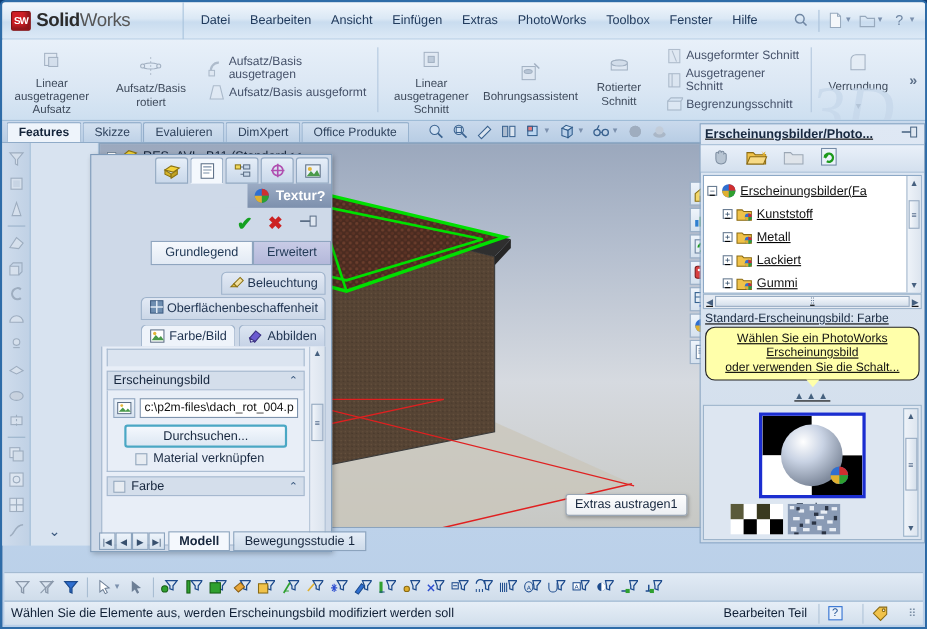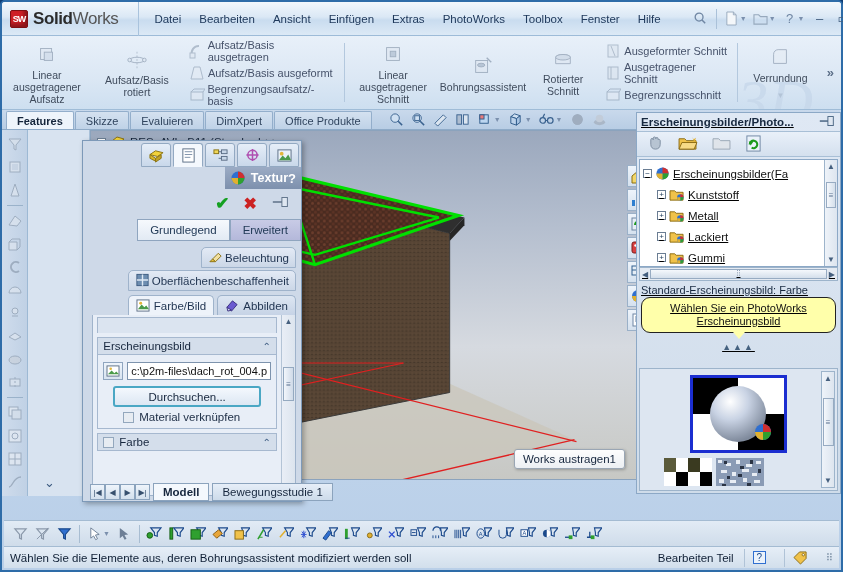--- a/index.html
+++ b/index.html
@@ -30,21 +30,21 @@
     border:1px solid #7d0f13; border-radius:2px;
     color:#fff; font-weight:bold; font-size:9px;
     display:flex; align-items:center; justify-content:center;
     box-shadow: inset -3px -3px 4px rgba(0,0,0,.35);
     letter-spacing:-1px;
   }
   .sw-name { margin-left:5px; font-size:17px; letter-spacing:-0.4px; color:#2b2b2b; }
   .sw-name b { font-weight:bold; }
   .sw-name span { font-weight:normal; color:#555; }
   .menubar { display:flex; align-items:center; height:34px; padding-left:6px;
-    border-left:1px solid #a9c3dd; }
+    border-left:1px solid #a9c3dd;margin-left:28px; }
   .menu-item { padding:4px 9px; color:#203a5c; font-size:11.5px; cursor:default; border-radius:3px;}
   .title-right { margin-left:auto; display:flex; align-items:center; height:34px; padding-right:6px; }
   .tb-icon { width:22px; height:20px; display:flex; align-items:center; justify-content:center;
     color:#6f86a3; font-size:13px; }
   .tb-sep { width:1px; height:20px; background:#aac1d9; margin:0 4px; }
   .tb-caret { font-size:7px; color:#7b90ad; margin-left:-3px; margin-right:3px;}
   .winbtn { width:24px; height:20px; display:flex;align-items:center;justify-content:center;
      color:#44607f; font-size:13px; }
 
   
@@ -352,29 +352,20 @@
         <span>Aufsatz/Basis ausgetragen</span>
       </div>
       <div class="rib-row">
         <span class="g">
           <svg width="16" height="16" viewBox="0 0 16 16">
               <path d="M5 2h6l3 12H2z" fill="#e6ecf4" stroke="#7d8ea3"></path>
             </svg>
           </span>
         <span>Aufsatz/Basis ausgeformt</span>
       </div>
-      <div class="rib-row">
-        <span class="g">
-          <svg width="16" height="16" viewBox="0 0 16 16">
-              <rect x="2" y="5" width="12" height="8" fill="#e6ecf4" stroke="#7d8ea3"></rect>
-              <path d="M2 5l3-3h11l-2 3" fill="none" stroke="#7d8ea3"></path>
-            </svg>
-          </span>
-        <span>Begrenzungsaufsatz/-basis</span>
-      </div>
     </div>
 
     <div class="rib-sep"></div>
 
     <div class="rib-big">
       <div class="rib-glyph">
         <svg width="22" height="22" viewBox="0 0 24 24">
             <rect x="5" y="5" width="14" height="14" fill="#dfe7f1" stroke="#6d7f96"></rect>
             <rect x="9" y="9" width="6" height="6" fill="#9fb0c4" stroke="#6d7f96"></rect>
           </svg>
@@ -736,21 +727,21 @@
           </svg>
         </div>
       <div class="vpb">
           <svg width="16" height="16" viewBox="0 0 16 16">
             <rect x="3" y="2" width="10" height="12" fill="#fff" stroke="#6f86a3"></rect>
             <path d="M5 5h6M5 7h6M5 9h4" stroke="#6f86a3"></path>
           </svg>
         </div>
     </div>
 
-    <div class="tooltip">Works austragen1</div>
+    <div class="tooltip">Extras austragen1</div>
   </div>
 
   <div class="pm">
     <div class="pm-tabs">
       <div class="pm-tab">
         <svg width="17" height="15" viewBox="0 0 18 16">
             <path d="M2 7l6-4 8 2-6 4z" fill="#f2d23a" stroke="#8a7212"></path>
             <path d="M2 7v4l6 3V11z" fill="#d8b62a" stroke="#8a7212"></path>
             <path d="M8 11l6-4v4l-6 4z" fill="#c2a324" stroke="#8a7212"></path>
           </svg>
@@ -998,20 +989,21 @@
       <span style="font-size:8px;color:#46607f">◀</span>
       <span class="hs-thumb">⫶⫶</span>
       <span style="font-size:8px;color:#46607f">▶</span>
     </div>
 
     <div class="tp-caption">Standard-Erscheinungsbild: Farbe</div>
 
     <div class="callout">
       <div>Wählen Sie ein PhotoWorks</div>
       <div>Erscheinungsbild</div>
+      <div>oder verwenden Sie die Schalt...</div>
     </div>
 
     <div class="grip" style="margin-top:9px">▲▲▲</div>
 
     <div style="position:absolute;left:2px;right:2px;top:255px;bottom:2px;background:#dde6f1;border:1px solid #9db4cb">
       <div class="swatch">
         <svg width="91" height="72" viewBox="0 0 91 72">
           <rect x="0" y="0" width="45" height="36" fill="#000"></rect>
           <rect x="45" y="0" width="46" height="36" fill="#fff"></rect>
           <rect x="0" y="36" width="45" height="36" fill="#fff"></rect>
@@ -1250,21 +1242,21 @@
     <div class="bb">
         <svg width="16" height="15" viewBox="0 0 17 16">
           <path d="M9 2h8l-4 5v4l-3-1V7z" fill="none" stroke="#1c4a8c" stroke-width="1.2"></path>
           <path d="M1 12h7M4 12V6" stroke="#1c4a8c" stroke-width="1.4"></path>
           <rect x="5" y="10" width="4" height="4" fill="#2fa02f"></rect>
         </svg>
       </div>
   </div>
 
   <div class="statusbar">
-    <span>Wählen Sie die Elemente aus, deren Bohrungsassistent modifiziert werden soll</span>
+    <span>Wählen Sie die Elemente aus, werden Erscheinungsbild modifiziert werden soll</span>
     <span class="sb-right">
       <span>Bearbeiten Teil</span>
       <span class="sb-cell">
         <span style="display:inline-block;width:13px;height:13px;border:1px solid #2f6fd0;color:#1a4a8c;font-size:10px;line-height:12px;text-align:center;background:#eaf2fb">?</span>
       </span>
       <span class="sb-cell">
         <svg width="15" height="14" viewBox="0 0 16 15">
             <path d="M1 7l6-6h7v7l-6 6z" fill="#f0c24a" stroke="#8a6a12"></path>
             <circle cx="11" cy="4" r="1.3" fill="#fff" stroke="#8a6a12"></circle>
           </svg>

